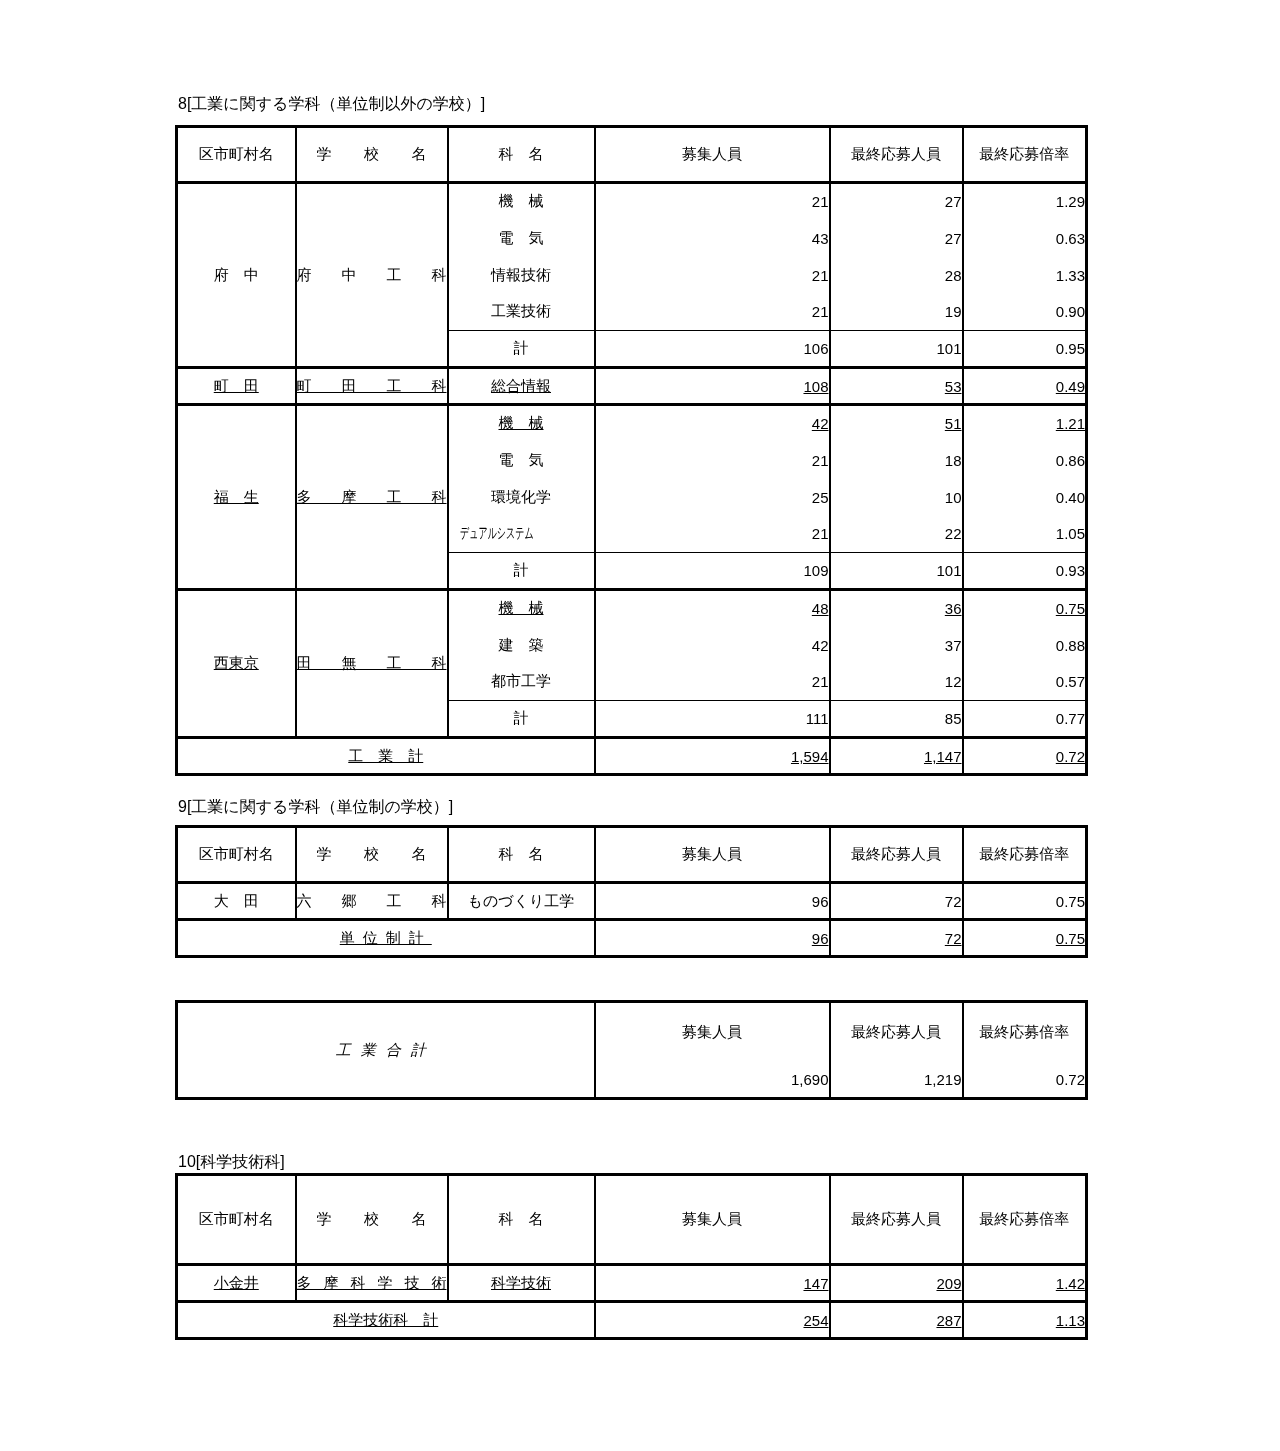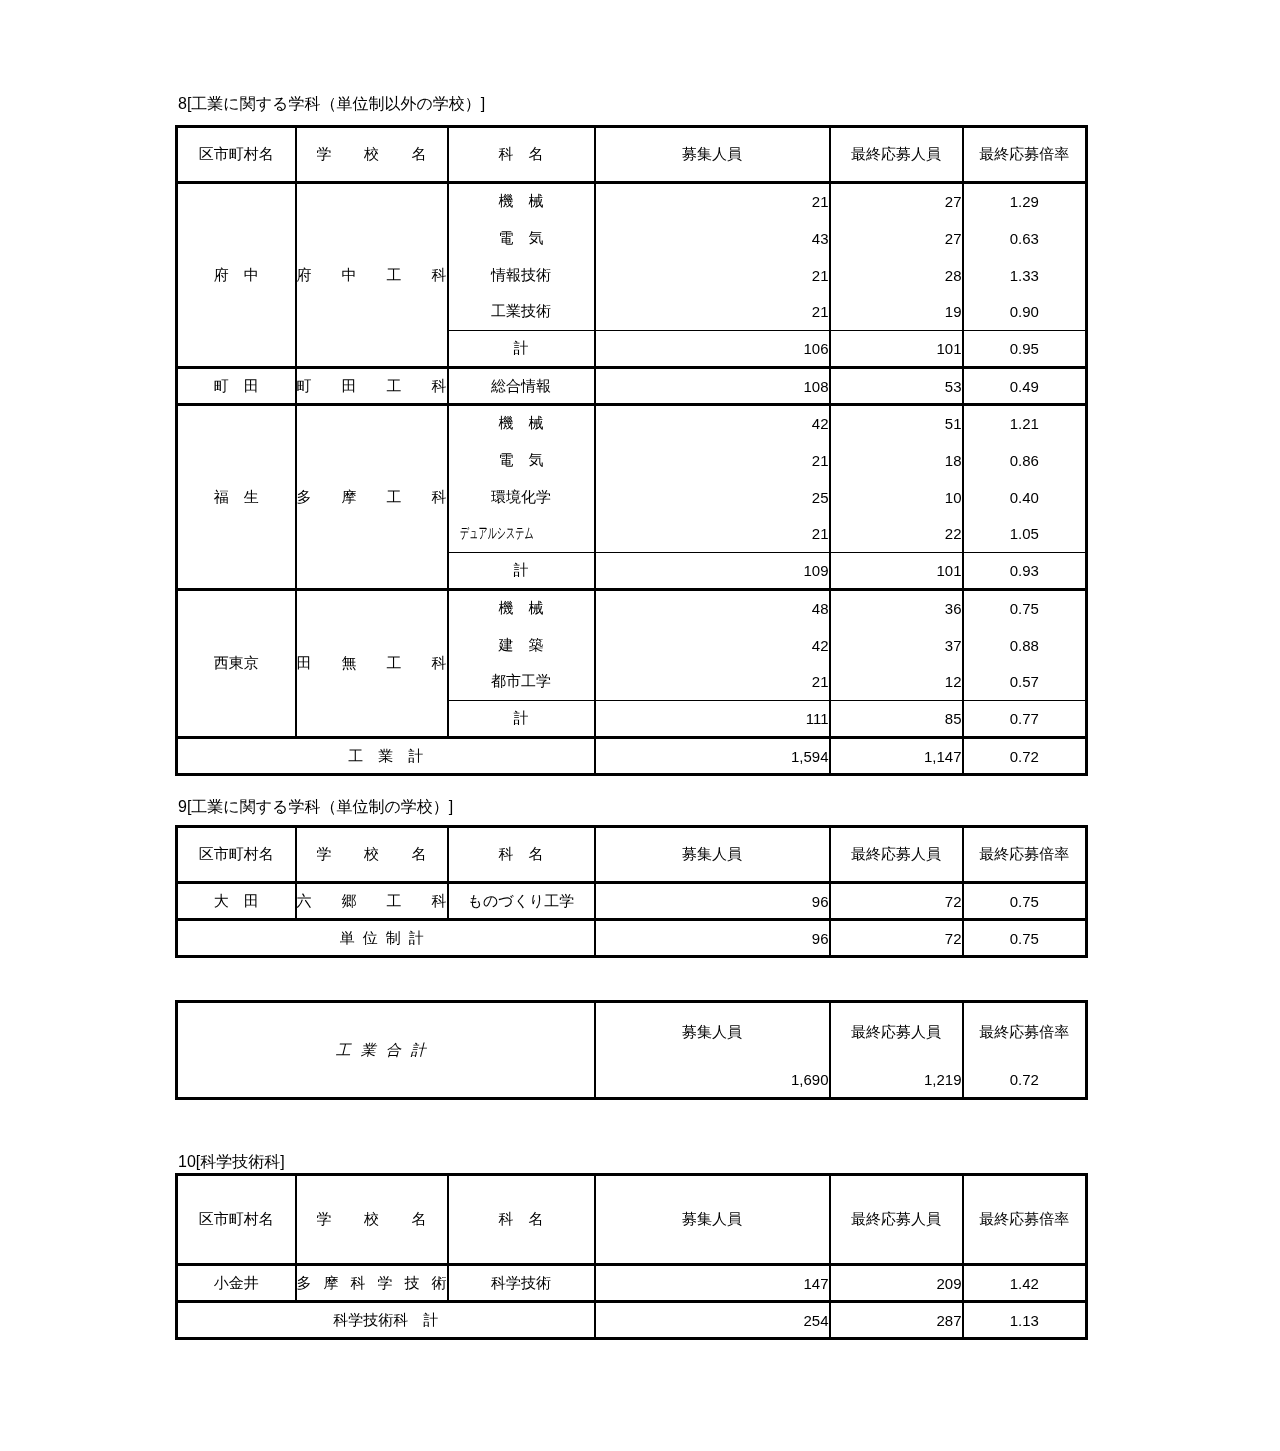--- a/index.html
+++ b/index.html
@@ -38,25 +38,25 @@
   tr.r56 { height: 56px; }
   tr.r60 { height: 60px; }
   tr.r90 { height: 90px; }
 
   .ward   { text-align: center; }
   .school { text-align: justify; text-align-last: justify; padding: 0 4px; }
   th.school { padding: 0 20px; }
   .vtop   { vertical-align: top; padding-top: 9px; }
   .dept   { text-align: center; padding-left: 3px; }
   .num    { text-align: right; padding-right: 4px; }
-  .rat    { text-align: center; padding-right: 10px; }
+  .rat    { text-align: right; padding-right: 10px; }
   .center { text-align: center; }
 
   .thin-top  { border-top: 1px solid #000; }
-  .thick-top { border-top: 3px solid #000; }
+  .thick-top { border-top: 3px solid #000; text-decoration: underline; }
 
   .ls8  { letter-spacing: 8px;  padding-left: 8px;  }
   .ls10 { letter-spacing: 10px; padding-left: 10px; font-style: italic; }
 
   .narrow {
     display: inline-block;
     transform: scaleX(0.60); transform-origin: 0 50%;
   }
 </style>
 </head>

